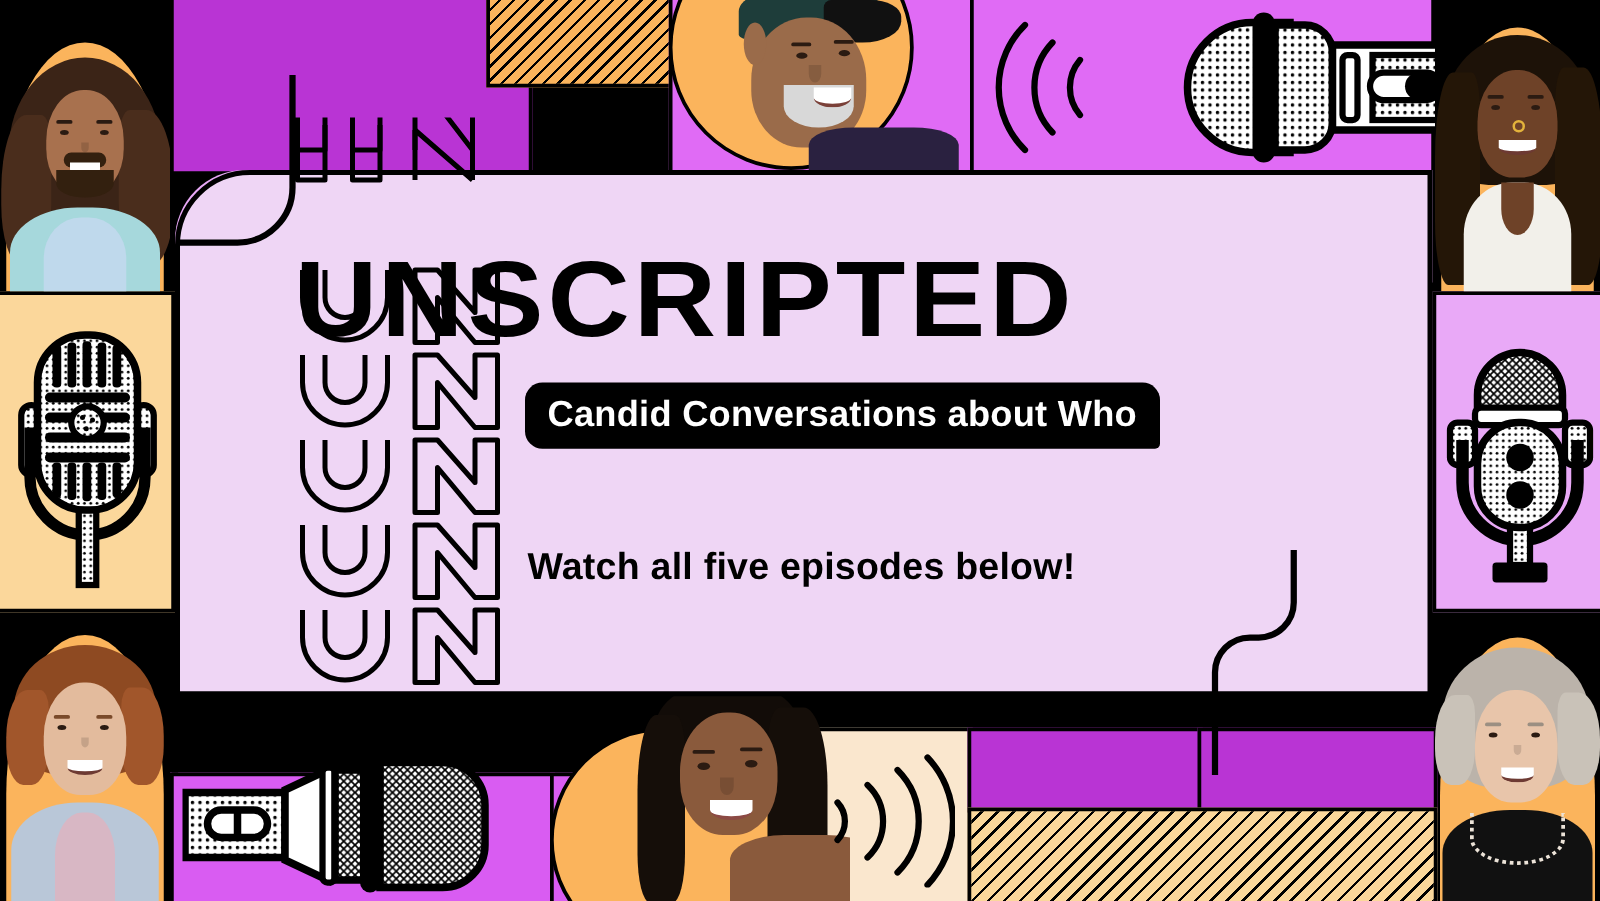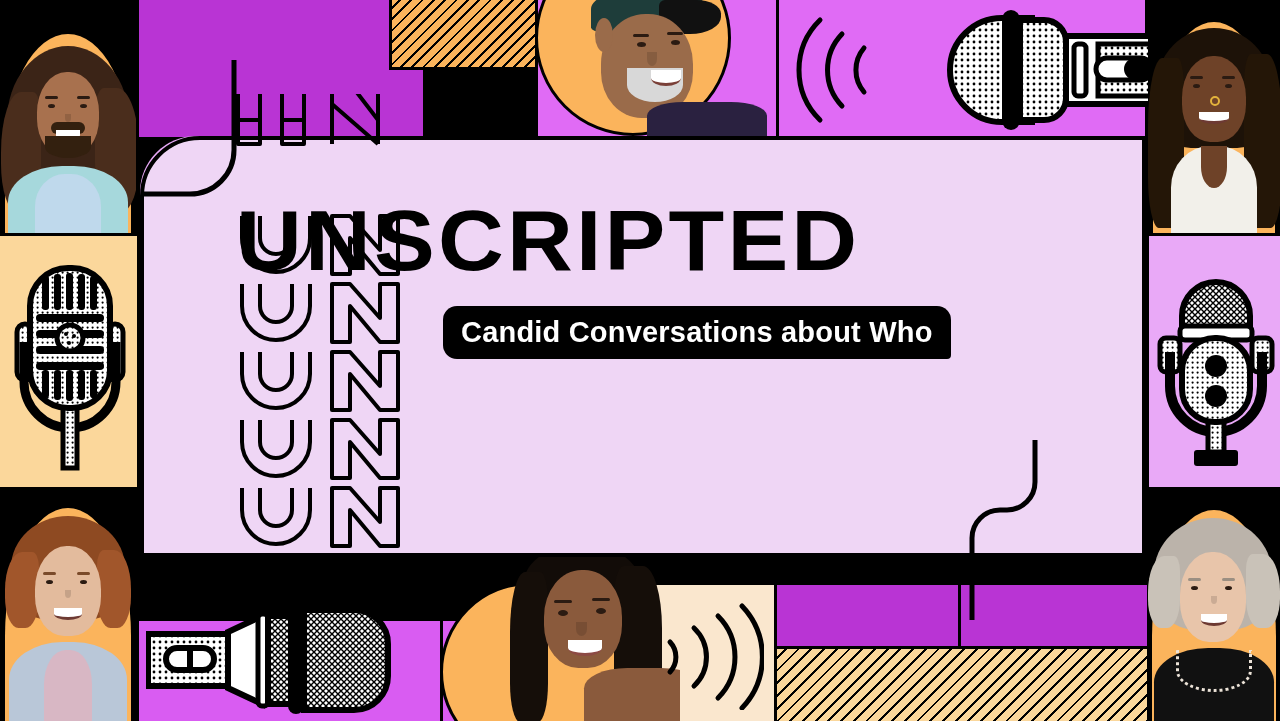--- a/index.html
+++ b/index.html
@@ -45,21 +45,21 @@
     position:absolute; left:236px; top:196px; width:820px; height:90px;
     font-weight:900; font-size:86px; line-height:88px; letter-spacing:3px; color:#000;
     font-family:"Liberation Sans", sans-serif; white-space:nowrap;
     transform:scaleX(1.06); transform-origin:left center;
   }
   .sub-pill{
     position:absolute; background:#000; color:#fff; font-weight:700;
     font-size:29px; line-height:34px; padding:9px 18px 10px 18px;
     border-radius:12px; white-space:nowrap; letter-spacing:.2px;
   }
-  #sub1{ left:443px; top:306px; border-radius:14px 14px 4px 14px; }
+  #sub1{ left:420px; top:306px; border-radius:14px 14px 4px 14px; }
   #sub2{ left:420px; top:354px; border-radius:4px 14px 14px 14px; }
   #cta{
     position:absolute; left:422px; top:437px; font-weight:800; font-size:30px;
     color:#000; letter-spacing:.2px; white-space:nowrap;
   }
 
   
   #unpat{ position:absolute; left:236px; top:94px; width:176px; height:470px; }
 
   
@@ -361,14 +361,15 @@
       <path d="M96 122 v58 h18 v-36 l30 36 h18 v-58 h-18 v34 l-30 -34z"></path>
       <path d="M96 190 v58 h18 v-36 l30 36 h18 v-58 h-18 v34 l-30 -34z"></path>
       <path d="M96 258 v58 h18 v-36 l30 36 h18 v-58 h-18 v34 l-30 -34z"></path>
       <path d="M96 326 v58 h18 v-36 l30 36 h18 v-58 h-18 v34 l-30 -34z"></path>
       <path d="M96 394 v58 h18 v-36 l30 36 h18 v-58 h-18 v34 l-30 -34z"></path>
     </g>
   </svg>
 
   <div id="title">UNSCRIPTED</div>
   <div class="sub-pill" id="sub1">Candid Conversations about Who</div>
+  <div id="cta">Watch all five episodes below!</div>
 
 </div>
 
 </body></html>

